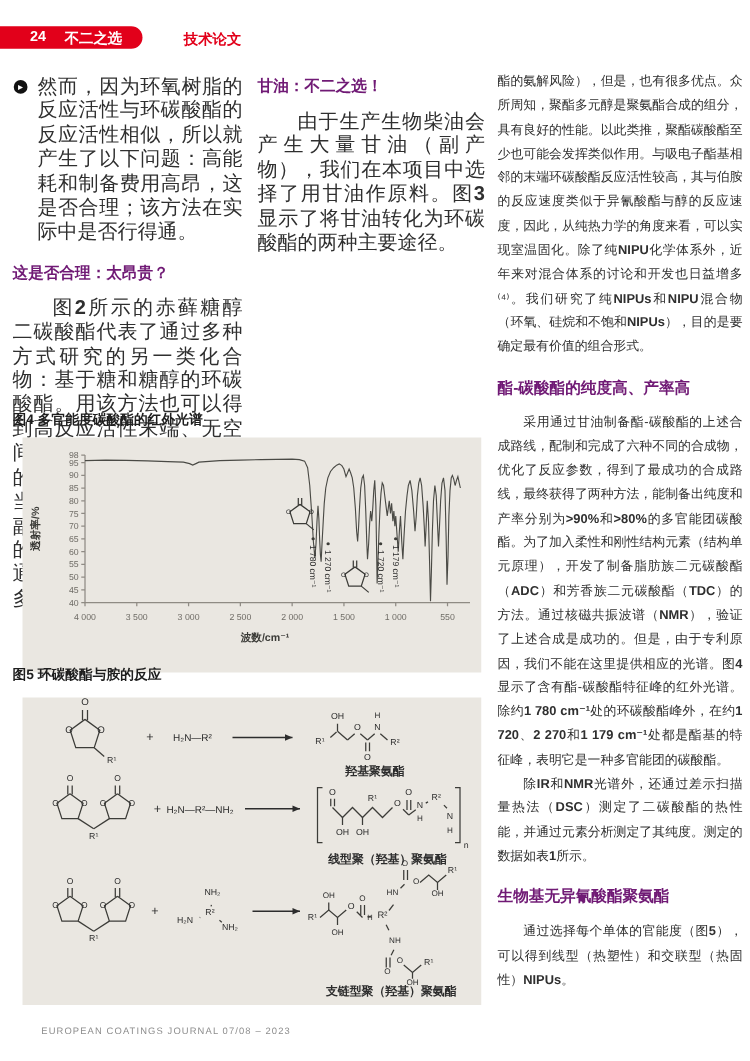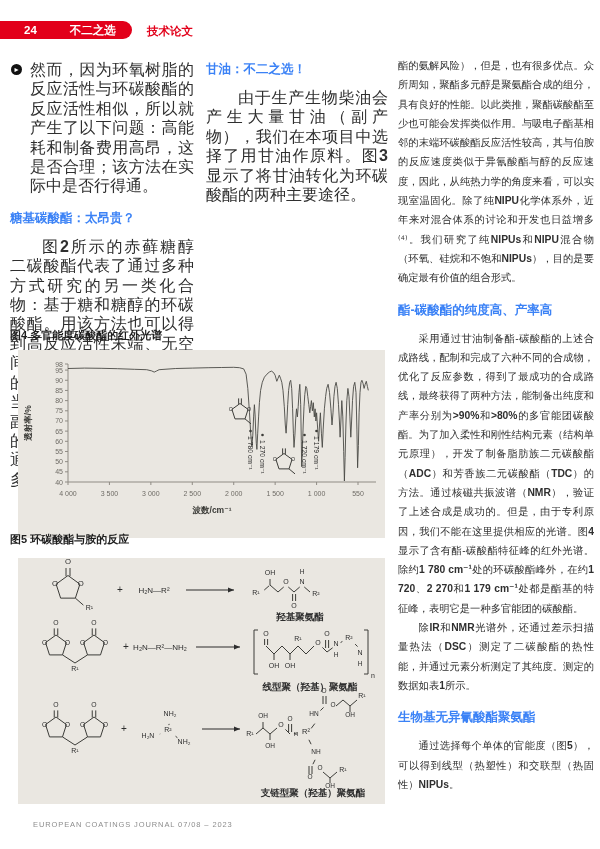--- a/index.html
+++ b/index.html
@@ -1,35 +1,35 @@
 <!DOCTYPE html>
 <html><head>
 <meta charset="utf-8">
 <style>
   html,body{margin:0;padding:0;background:#ffffff;}
   #page{position:relative;width:600px;height:849px;background:#fff;overflow:hidden;
         font-family:"Liberation Sans","DejaVu Sans",sans-serif;color:#2f2f2f;}
   
   .badge{position:absolute;left:0;top:21px;height:18px;background:#e2001a;color:#fff;
-         border-radius:0 10px 10px 0;display:flex;align-items:center;gap:33px;
+         border-radius:0 10px 10px 0;display:flex;align-items:center;gap:15px;
          padding:0 16px 0 24px;font-weight:bold;font-size:11.5px;}
   .article-type{position:absolute;left:147px;top:24px;color:#e2001a;font-weight:bold;font-size:11.5px;}
   
   .col{position:absolute;text-align:justify;}
   #col-left{left:10px;top:60px;width:184px;}
   #col-mid{left:206px;top:60px;width:182px;}
   #col-right{left:398px;top:56px;width:196px;}
   .col p{margin:0;font-size:16px;line-height:19.4px;text-indent:2em;}
   #col-right p{font-size:10.3px;line-height:19.3px;}
   p.cont{text-indent:0;}
   .lead-wrap{position:relative;}
   .lead-wrap p{margin-left:20px;text-indent:0;}
   .lead-icon{position:absolute;left:1px;top:4px;width:11px;height:11px;border-radius:50%;
              background:#111;color:#fff;font-size:8px;line-height:11px;text-align:center;}
-  h3.red{color:#3b82f6;font-size:12.5px;font-weight:bold;margin:14px 0 10px 0;text-align:left;}
+  h3.red{color:#701a75;font-size:12.5px;font-weight:bold;margin:14px 0 10px 0;text-align:left;}
   #col-mid h3.red{margin-top:1px;}
   
   .figcap{position:absolute;left:10px;font-weight:bold;font-size:11px;color:#1e1e1e;}
   #fig4-cap{top:328px;}
   #fig5-cap{top:532px;}
   .panel{position:absolute;left:18px;background:#eae7e1;}
   #chart-panel{top:350px;width:367px;height:188px;}
   #fig5-panel{top:558px;width:367px;height:246px;}
   
   .footer{position:absolute;left:33px;top:820px;font-size:7.5px;letter-spacing:0.9px;color:#8d8d8d;}
@@ -45,21 +45,21 @@
     <span>24</span>
     <span>不二之选</span>
   </div>
   <span class="article-type">技术论文</span>
 
   <div class="col" id="col-left">
     <div class="lead-wrap">
       <span class="lead-icon">▸</span>
       <p class="cont">然而，因为环氧树脂的反应活性与环碳酸酯的反应活性相似，所以就产生了以下问题：高能耗和制备费用高昂，这是否合理；该方法在实际中是否行得通。</p>
     </div>
-    <h3 class="red">糖基碳酸酯：太昂贵？</h3>
+    <h3 class="red">这是否合理：太昂贵？</h3>
     <p>图<b>2</b>所示的赤藓糖醇二碳酸酯代表了通过多种方式研究的另一类化合物：基于糖和糖醇的环碳酸酯。用该方法也可以得到高反应活性末端、无空间位阻的碳酸酯。糖醇法的缺点是制备费用仍然相当高，因为可能发生许多副反应。特别是与高级醇的副反应，产物的溶解度通常很差（相邻环较多）。</p>
   </div>
 
   <div class="col" id="col-mid">
     <h3 class="red">甘油：不二之选！</h3>
     <p>由于生产生物柴油会产生大量甘油（副产物），我们在本项目中选择了用甘油作原料。图<b>3</b>显示了将甘油转化为环碳酸酯的两种主要途径。</p>
   </div>
 
   <div class="col" id="col-right">
     <p class="cont">酯的氨解风险），但是，也有很多优点。众所周知，聚酯多元醇是聚氨酯合成的组分，具有良好的性能。以此类推，聚酯碳酸酯至少也可能会发挥类似作用。与吸电子酯基相邻的末端环碳酸酯反应活性较高，其与伯胺的反应速度类似于异氰酸酯与醇的反应速度，因此，从纯热力学的角度来看，可以实现室温固化。除了纯<b>NIPU</b>化学体系外，近年来对混合体系的讨论和开发也日益增多⁽⁴⁾。我们研究了纯<b>NIPUs</b>和<b>NIPU</b>混合物（环氧、硅烷和不饱和<b>NIPUs</b>），目的是要确定最有价值的组合形式。</p>

